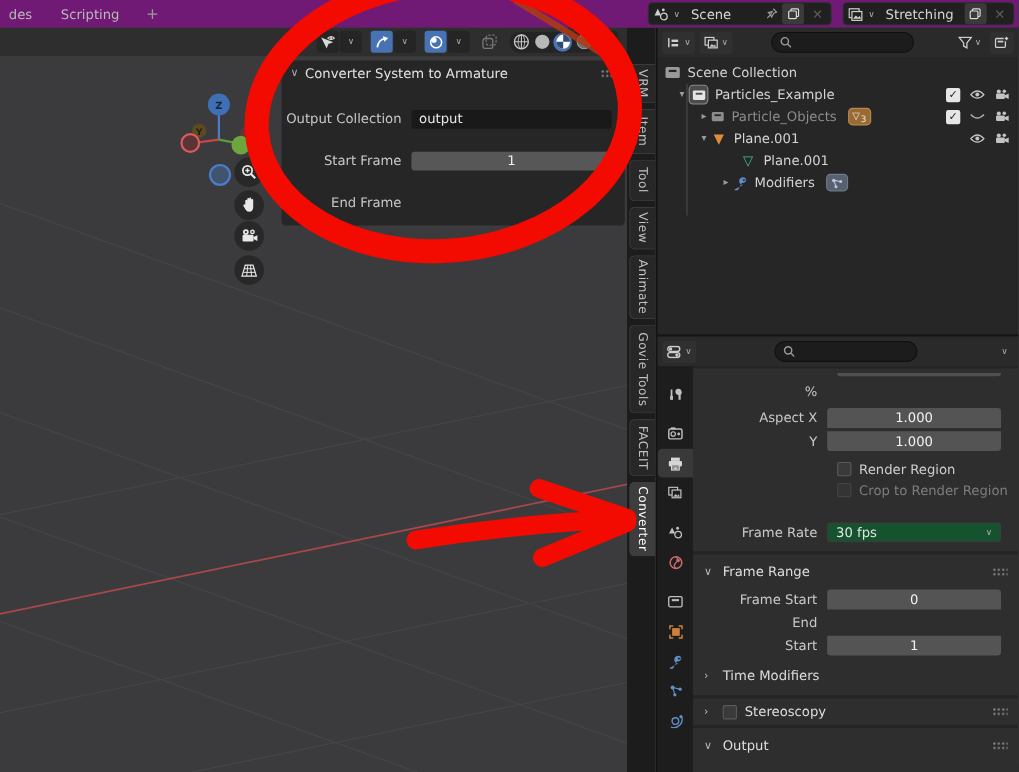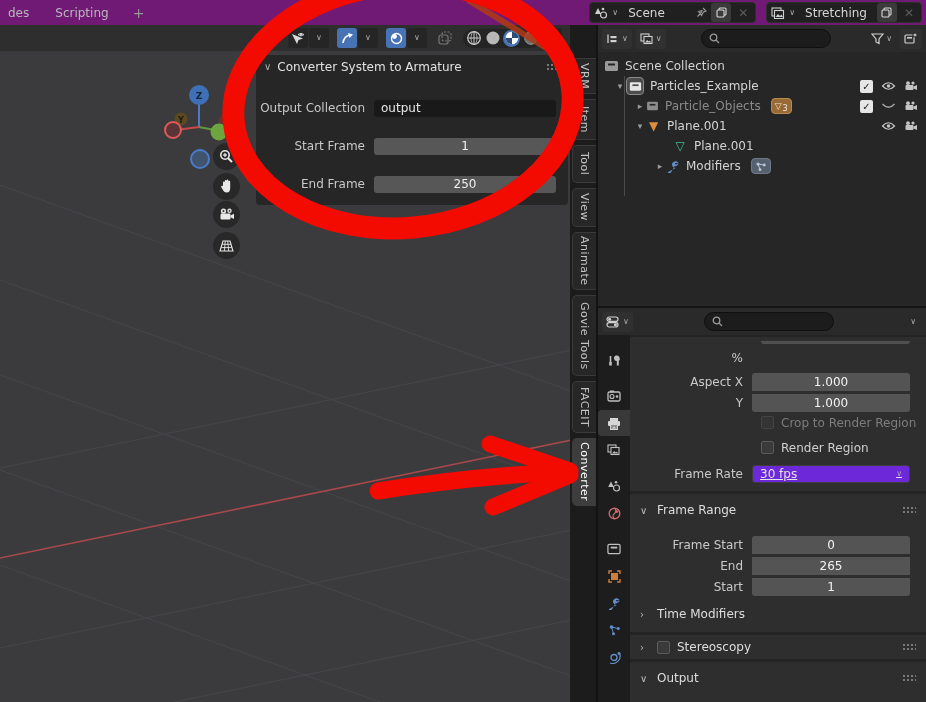--- a/index.html
+++ b/index.html
@@ -96,22 +96,22 @@
   .ptab { width:32px; height:26px; display:flex; align-items:center; justify-content:center; margin-bottom:1px; }
   .ptab.active { background:#393939; border-radius:4px 0 0 4px; }
   .ptab.gap { margin-top:9px; }
   .pcontent { flex:1; position:relative; padding-top:2px; }
   .panelbox { background:#2e2e2e; margin-bottom:3px; padding:4px 0 6px; }
   .prow { display:flex; align-items:center; height:19px; margin-bottom:2px; }
   .plabel { width:122px; text-align:right; padding-right:9px; color:#c9c9c9; }
   .pfield { flex:1; margin-right:16px; height:18px; border-radius:3px; background:#545454;
     display:flex; align-items:center; justify-content:center; color:#f2f2f2; }
   .pfield.slider { background:#4772b3; color:#fff; }
-  .pfield.ddown { background:#6d28d9; border:1px solid #3d3d3d; justify-content:flex-start;
-    padding:0 7px; color:#e2e2e2;text-decoration:underline; }
+  .pfield.ddown { background:#14532d; border:1px solid #3d3d3d; justify-content:flex-start;
+    padding:0 7px; color:#e2e2e2; }
   .pfield.ddown .chev { margin-left:auto; }
   .stack1 { border-radius:3px 3px 0 0; } .stack2 { border-radius:0 0 3px 3px; }
   .chkrow { display:flex; align-items:center; gap:7px; margin-left:131px; height:17px; margin-bottom:2px;}
   .chksq { width:13px; height:13px; background:#3a3a3a; border:1px solid #5a5a5a; border-radius:2px; }
   .chkrow.dim span { color:#7d7d7d; } .chkrow.dim .chksq { opacity:.5; }
   .phead { display:flex; align-items:center; height:24px; padding:0 10px; gap:7px; color:#dedede; }
   .phead .hc { color:#b9b9b9; font-size:10px; width:10px; }
   .sliver { margin-left:131px; margin-right:16px; height:3px; background:#505050; border-radius:0 0 3px 3px; }
 
   
@@ -321,21 +321,20 @@
       <div class="np-row">
         <span class="np-label">Output Collection</span>
         <span class="np-field f-dark">output</span>
       </div>
       <div class="np-row">
         <span class="np-label">Start Frame</span>
         <span class="np-field f-gray">1</span>
       </div>
       <div class="np-row">
         <span class="np-label">End Frame</span>
-        <span class="np-field f-gray">250</span>
       </div>
     </div>
 
     <div class="tabstrip">
       <div class="vtab" style="height:36px">VRM</div>
       <div class="vtab" style="height:41px">Item</div>
       <div class="vtab" style="height:38px">Tool</div>
       <div class="vtab" style="height:39px">View</div>
       <div class="vtab" style="height:58px">Animate</div>
       <div class="vtab" style="height:81px">Govie Tools</div>
@@ -608,50 +607,49 @@
               <span class="plabel">%</span>
             </div>
             <div class="prow" style="margin-top:5px">
               <span class="plabel">Aspect X</span>
               <span class="pfield stack1">1.000</span>
             </div>
             <div class="prow">
               <span class="plabel">Y</span>
               <span class="pfield stack2">1.000</span>
             </div>
+            <div class="chkrow" style="margin-top:8px">
+              <span class="chksq"></span>
+              <span>Render Region</span>
+            </div>
             <div class="chkrow dim">
               <span class="chksq"></span>
               <span>Crop to Render Region</span>
             </div>
-            <div class="chkrow" style="margin-top:8px">
-              <span class="chksq"></span>
-              <span>Render Region</span>
-            </div>
-            <div class="prow" style="margin-top:8px">
+            <div class="prow" style="margin-top:20px">
               <span class="plabel">Frame Rate</span>
               <span class="pfield ddown">
                 <span>30 fps</span>
                 <span class="chev">∨</span>
               </span>
             </div>
           </div>
 
           <div class="panelbox">
             <div class="phead">
               <span class="hc">∨</span>
               <span>Frame Range</span>
               <span class="grip"></span>
             </div>
-            <div class="prow" style="margin-top:13px">
+            <div class="prow" style="margin-top:3px">
               <span class="plabel">Frame Start</span>
               <span class="pfield stack1">0</span>
             </div>
             <div class="prow">
               <span class="plabel">End</span>
-              <span class="pfield" style="border-radius:0">265</span>
             </div>
             <div class="prow">
               <span class="plabel">Start</span>
               <span class="pfield stack2">1</span>
             </div>
             <div class="phead" style="margin-top:6px">
               <span class="hc">›</span>
               <span>Time Modifiers</span>
             </div>
           </div>

